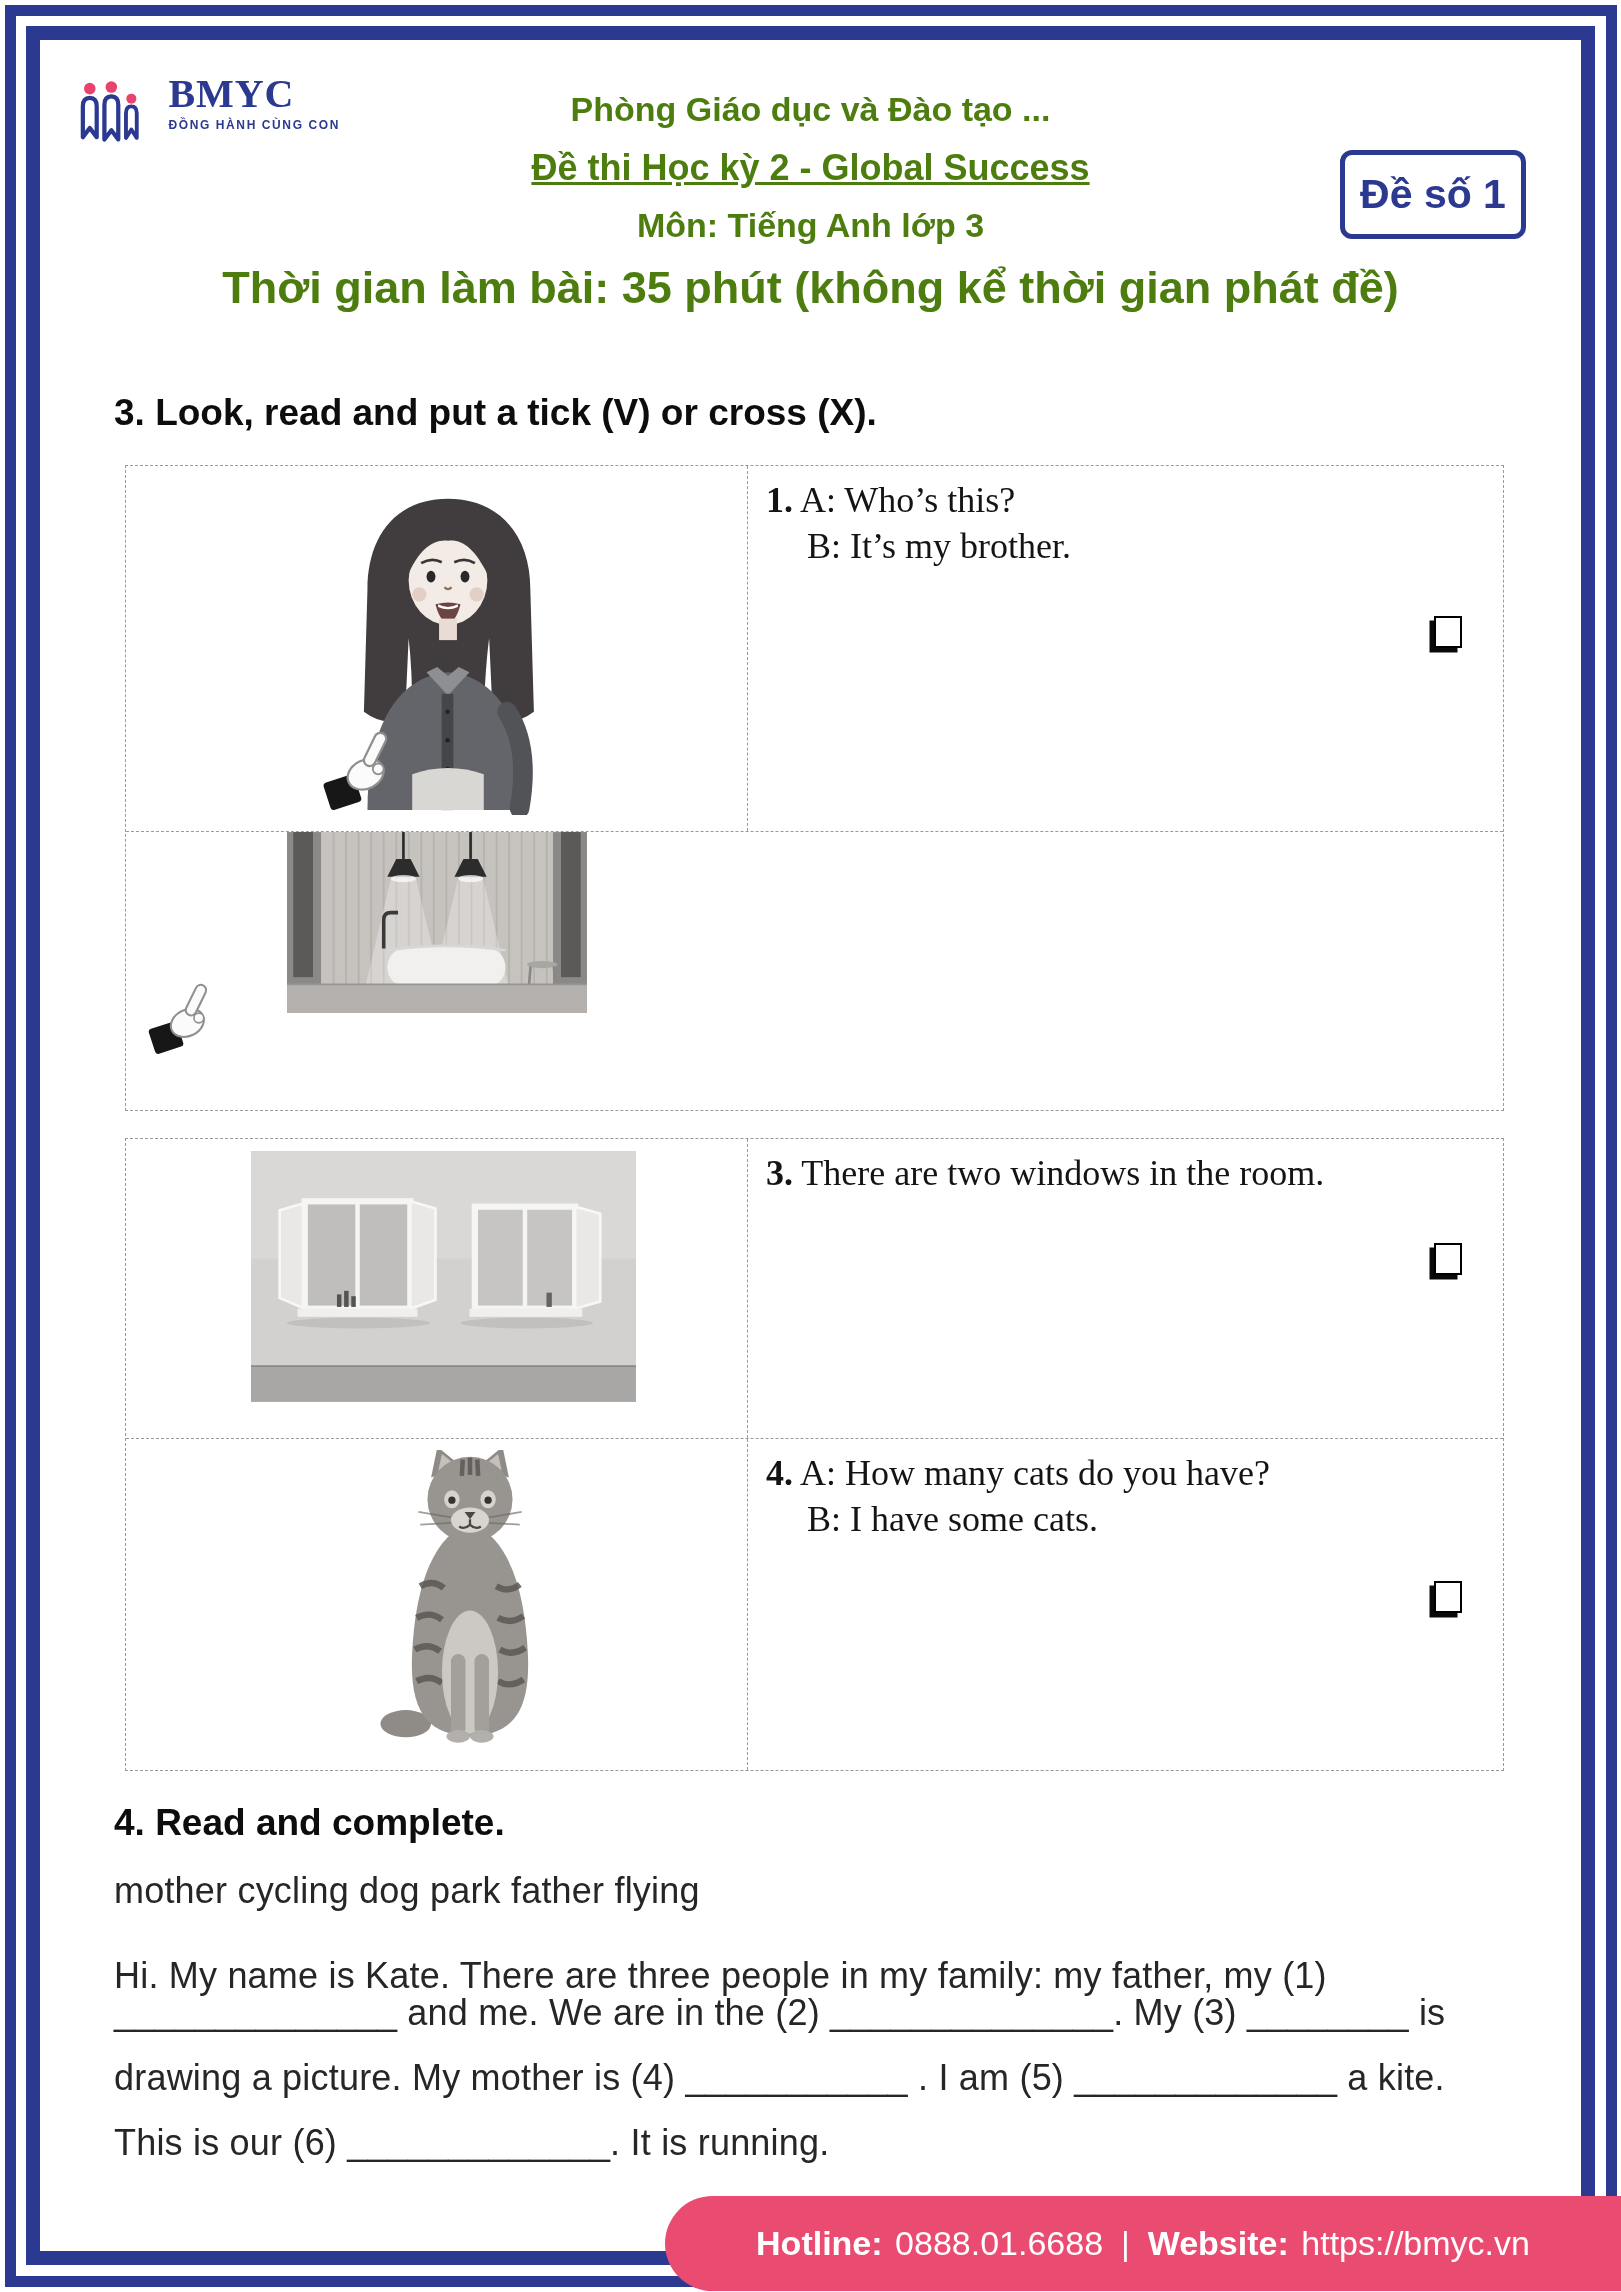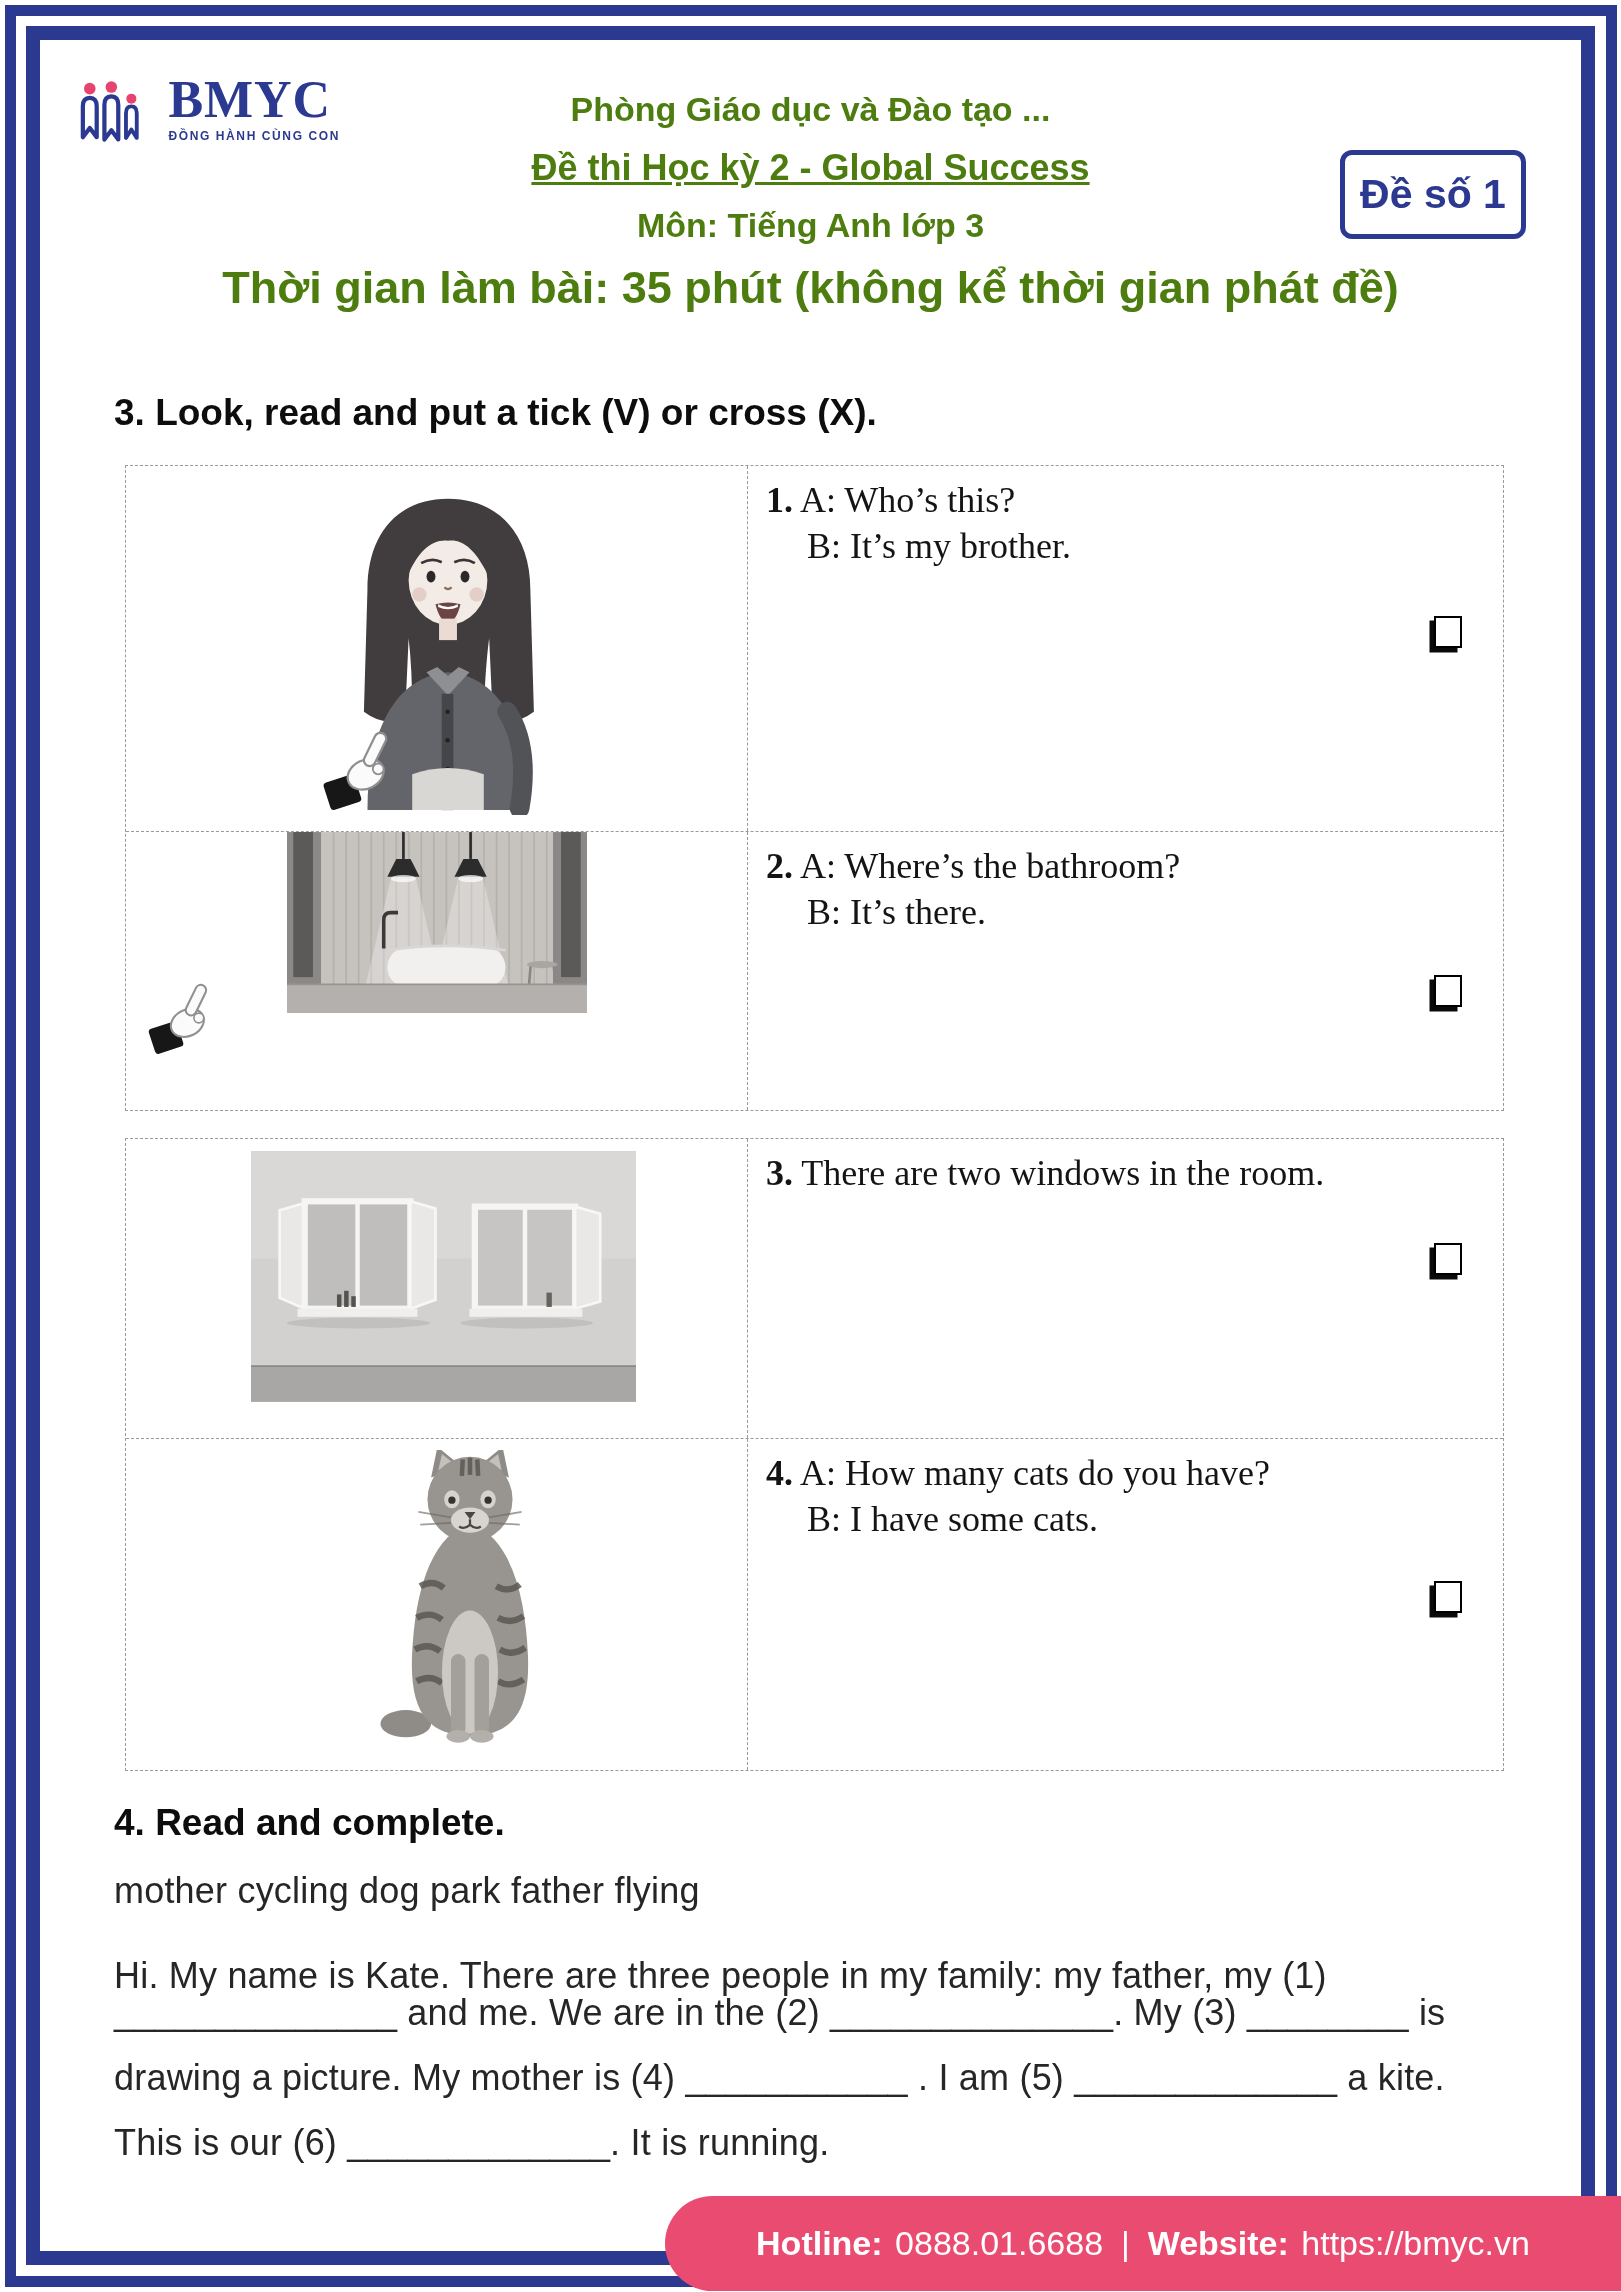--- a/index.html
+++ b/index.html
@@ -7,21 +7,21 @@
     width:1621px;height:2293px;position:relative;background:#ffffff;
     font-family:"Liberation Sans",sans-serif;color:#111;overflow:hidden;
   }
   .abs{position:absolute;}
   
   .frame-outer{position:absolute;left:4.5px;top:4.5px;right:4.5px;bottom:6.3px;border:11.6px solid #2b3990;z-index:1;}
   .frame-inner{position:absolute;left:26px;top:26px;right:26px;bottom:28px;border:14.3px solid #2b3990;z-index:1;}
   
   .logo{left:79px;top:75px;display:flex;gap:12.5px;align-items:flex-start;z-index:3;}
   .logo-figures{width:77px;height:75px;}
-  .logo-text{font-family:"Liberation Serif",serif;font-weight:bold;color:#2b3990;font-size:52px;line-height:0.95;letter-spacing:0.9px;}
+  .logo-text{font-family:"Liberation Serif",serif;font-weight:bold;color:#2b3990;font-size:40px;line-height:0.95;letter-spacing:0.9px;}
   .logo-tagline{color:#2b3990;font-size:12px;font-weight:bold;letter-spacing:1.6px;margin-top:4.5px;}
   
   .h-line{left:0;width:1621px;text-align:center;color:#4d7c0f;z-index:2;}
   .h1{top:90px;font-size:34px;font-weight:600;}
   .h2{top:147px;font-size:36px;font-weight:700;text-decoration:underline;}
   .h3{top:206px;font-size:34px;font-weight:700;}
   .h4{top:262px;font-size:45px;font-weight:700;}
   .badge{left:1340px;top:150px;width:176px;height:79px;border:5.4px solid #2b3990;border-radius:12px;
     display:flex;align-items:center;justify-content:center;color:#2b3990;font-size:41px;font-weight:700;z-index:3;background:#fff;}
   
@@ -170,25 +170,20 @@
         <rect x="0" y="170" width="335" height="32" fill="#b3b0ad"></rect>
         <line x1="0" y1="170" x2="335" y2="170" stroke="#979592" stroke-width="2"></line>
       </svg>
       <svg class="abs" style="left:22.4px;top:143px;" width="82" height="86" viewBox="0 0 100 100">
         <rect x="4" y="58" width="36" height="32" rx="4" fill="#171717" transform="rotate(-18 22 74)"></rect>
         <ellipse cx="48" cy="56" rx="21" ry="16" fill="#fbfbfb" stroke="#8f8f8f" stroke-width="2.5" transform="rotate(-26 48 56)"></ellipse>
         <rect x="52" y="8" width="13" height="40" rx="6.5" fill="#fbfbfb" stroke="#8f8f8f" stroke-width="2.5" transform="rotate(26 58 28)"></rect>
         <circle cx="62" cy="50" r="6" fill="#fbfbfb" stroke="#8f8f8f" stroke-width="2"></circle>
       </svg>
     </div>
-    <div class="qcell qtext">
-      <div><span class="qnum">2.</span> <span>A: Where’s the bathroom?</span></div>
-      <div class="qline2">B: It’s there.</div>
-      <span class="cbx" style="top:143px;"></span>
-    </div>
   </div>
 </div>
 
 <div class="abs qtable" style="top:1138px;">
 
   <div class="qrow" style="height:299px;">
     <div class="qcell qimg">
       <svg class="abs" style="left:125px;top:11.6px;" width="385" height="251" viewBox="0 0 430 280">
         <rect x="0" y="0" width="430" height="280" fill="#d2d1cf"></rect>
         <rect x="0" y="0" width="430" height="120" fill="#d9d8d6"></rect>

